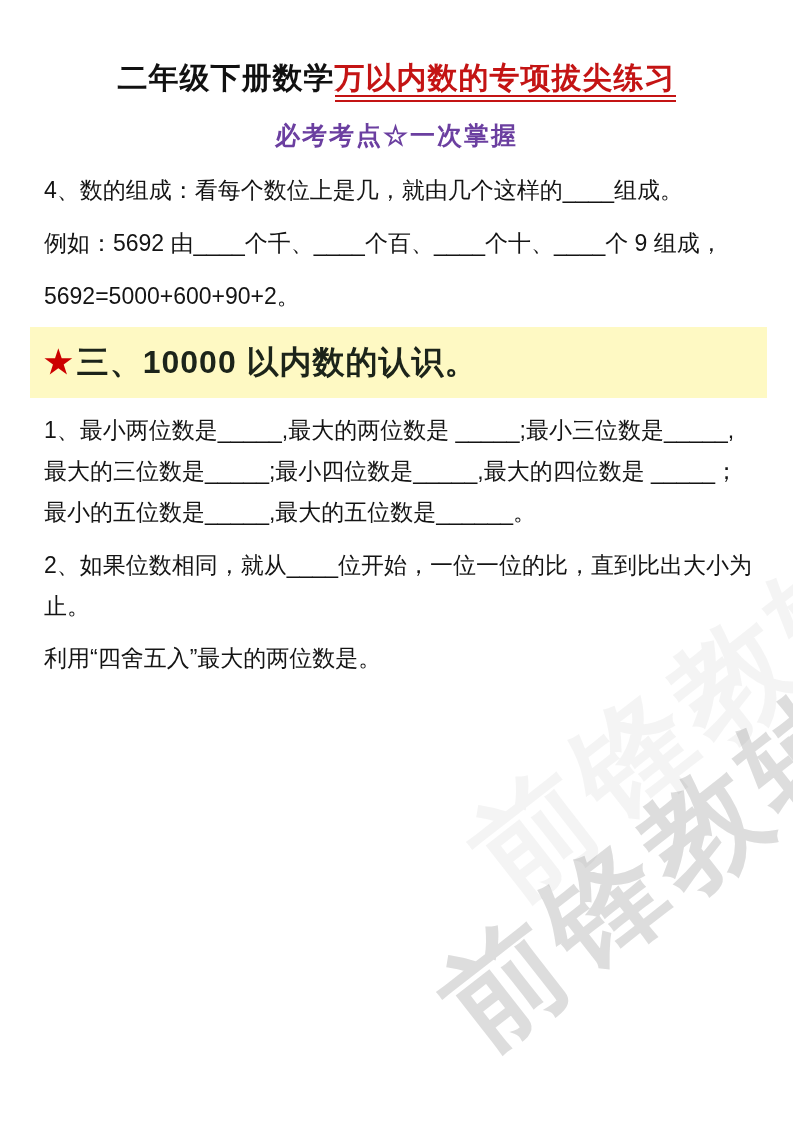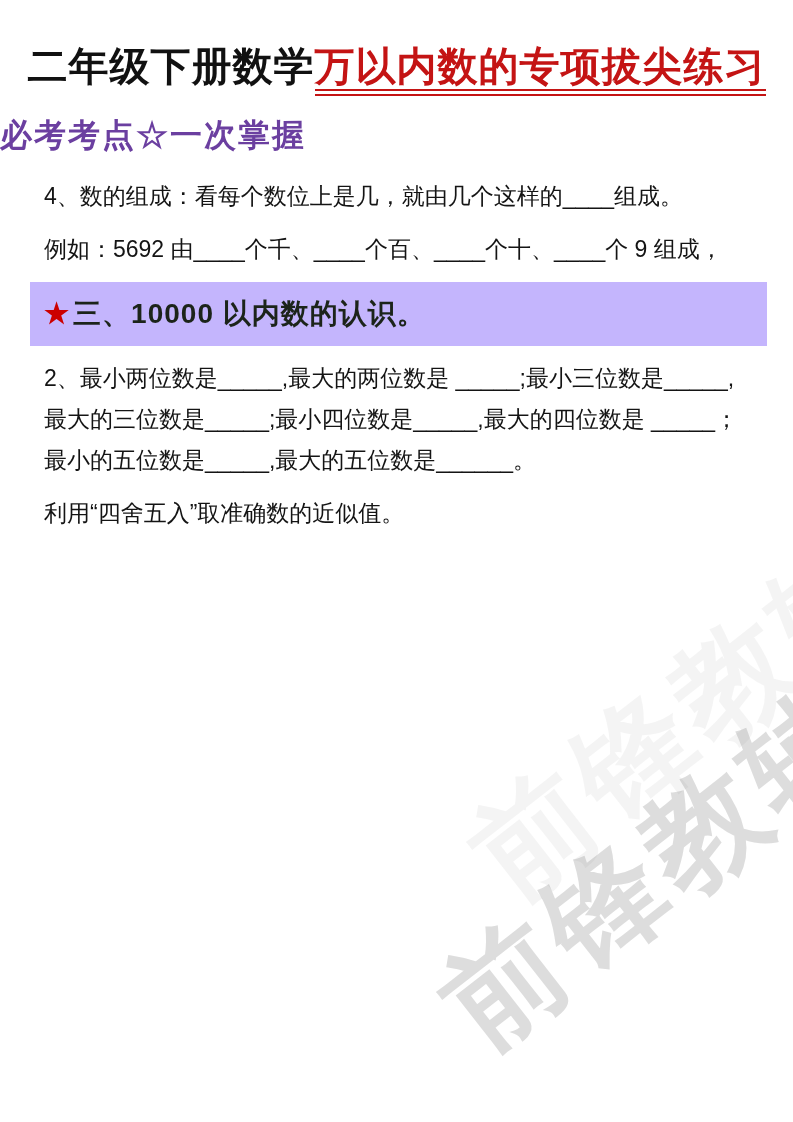--- a/index.html
+++ b/index.html
@@ -10,60 +10,60 @@
   }
   .page {
     position: relative;
     width: 793px;
     height: 1122px;
     background: #ffffff;
     overflow: hidden;
   }
   .title {
     margin: 0;
-    padding-top: 39px;
+    padding-top: 58px;
     text-align: center;
-    font-size: 40px;
+    font-size: 30px;
     font-weight: bold;
     letter-spacing: 1px;
     color: #111111;
     white-space: nowrap;
   }
   .title .t-red {
     color: #c41414;
     border-bottom: 7px double #c41414;
     padding-bottom: 1px;
   }
   .subtitle {
     margin-top: 20px;
-    text-align: left;
-    font-size: 32px;
+    text-align: center;
+    font-size: 25px;
     font-weight: bold;
     color: #6b3fa0;
     letter-spacing: 2px;
   }
   .content {
     position: relative;
     z-index: 2;
     margin: 18px 36px 2px 44px;
     font-size: 23px;
     line-height: 1.78;
     color: #141414;
   }
   .content p {
     margin: 12px 0;
   }
   .content p.tight {
     margin: 2px 0 6px 0;
   }
   .band {
-    background: #c4b5fd;
+    background: #fef9c3;
     margin: 10px -10px 10px -14px;
     padding: 7px 10px 7px 14px;
-    font-size: 28px;
+    font-size: 32px;
     font-weight: bold;
     color: #1c241a;
     letter-spacing: 1px;
   }
   .band .star {
     color: #cc0000;
     margin-right: 3px;
   }
   .watermark {
     position: absolute;
@@ -106,28 +106,30 @@
   <h1 class="title"><span class="t-black">二年级下册数学</span><span class="t-red">万以内数的专项拔尖练习</span></h1>
 
   <div class="subtitle">必考考点☆一次掌握</div>
 
   <div class="content">
 
     <p>4、数的组成：看每个数位上是几，就由几个这样的____组成。</p>
 
     <p>例如：5692 由____个千、____个百、____个十、____个 9 组成，</p>
 
+    <p class="tight">5692=5000+600+90+2。</p>
 
     <div class="band"><span class="star">★</span><span>三、10000 以内数的认识。</span></div>
 
 
-    <p>2、最小两位数是_____,最大的两位数是 _____;最小三位数是_____,最大的三位数是_____;最小四位数是_____,最大的四位数是 _____；最小的五位数是_____,最大的五位数是______。</p>
+    <p>1、最小两位数是_____,最大的两位数是 _____;最小三位数是_____,最大的三位数是_____;最小四位数是_____,最大的四位数是 _____；最小的五位数是_____,最大的五位数是______。</p>
 
 
 
+    <p>2、如果位数相同，就从____位开始，一位一位的比，直到比出大小为止。</p>
 
 
-    <p>利用“四舍五入”取准确数的近似值。</p>
+    <p>利用“四舍五入”最大的两位数是。</p>
 
 
 
   </div>
 </div>
 
 </body></html>

